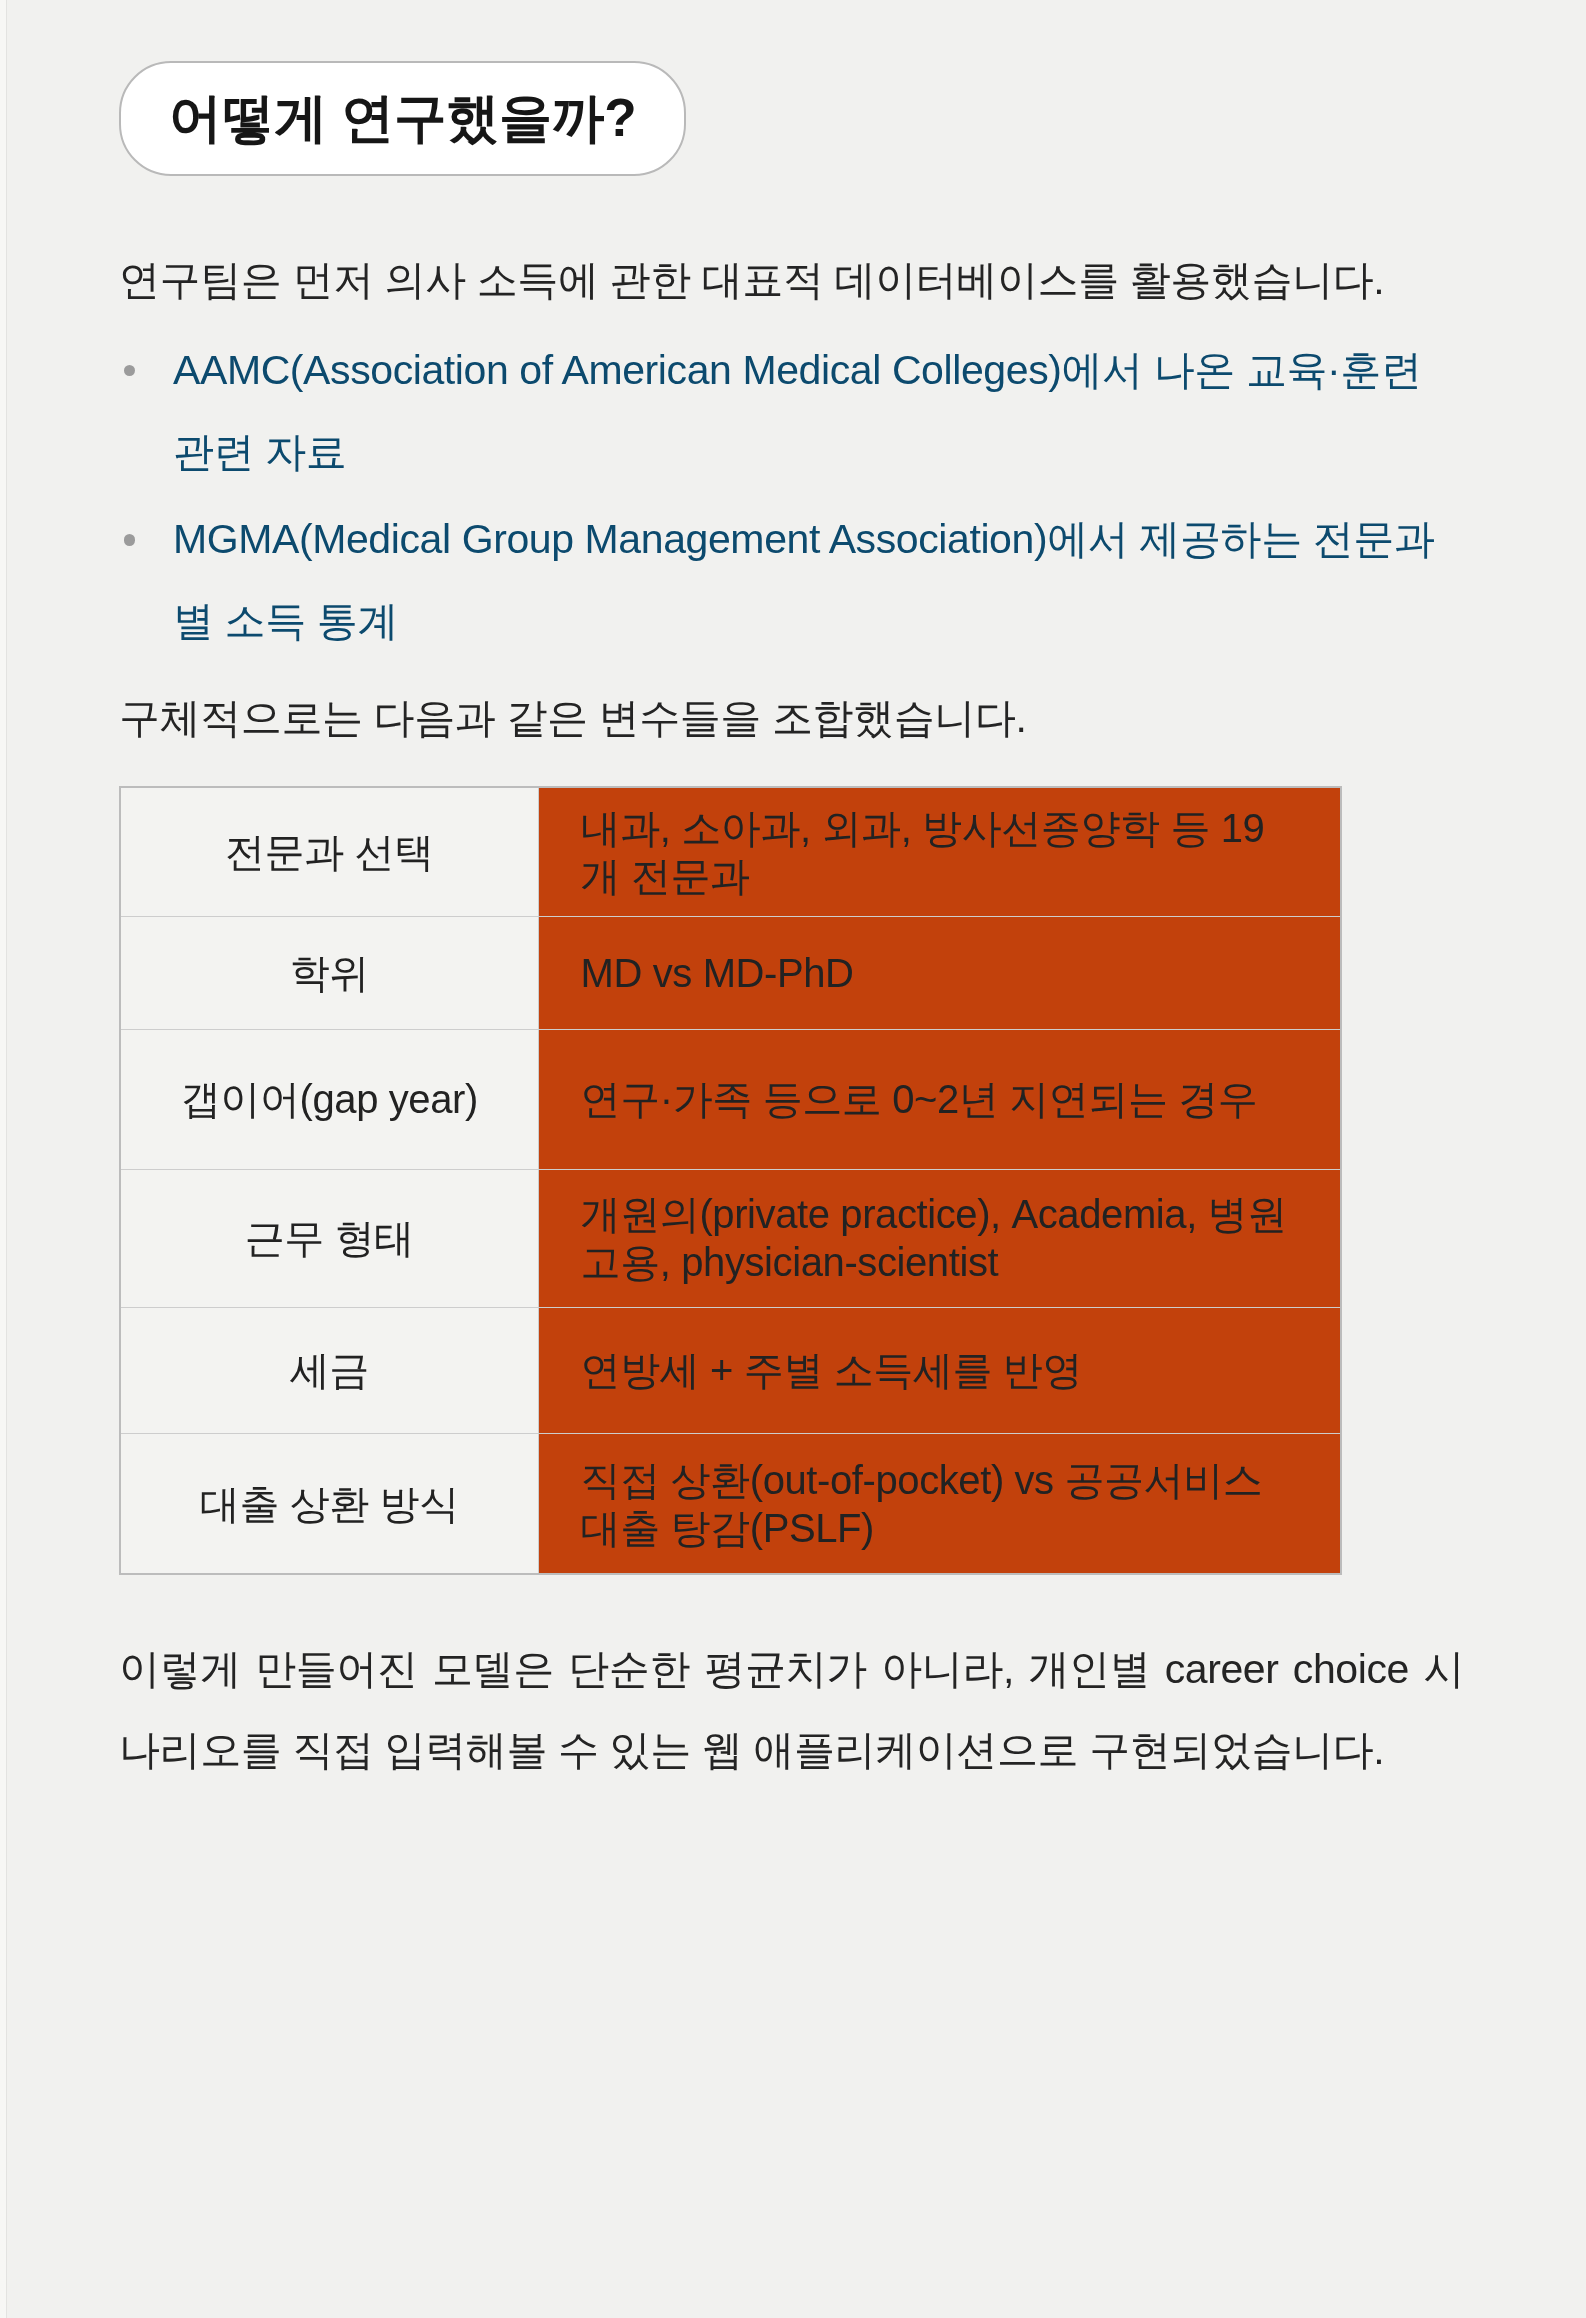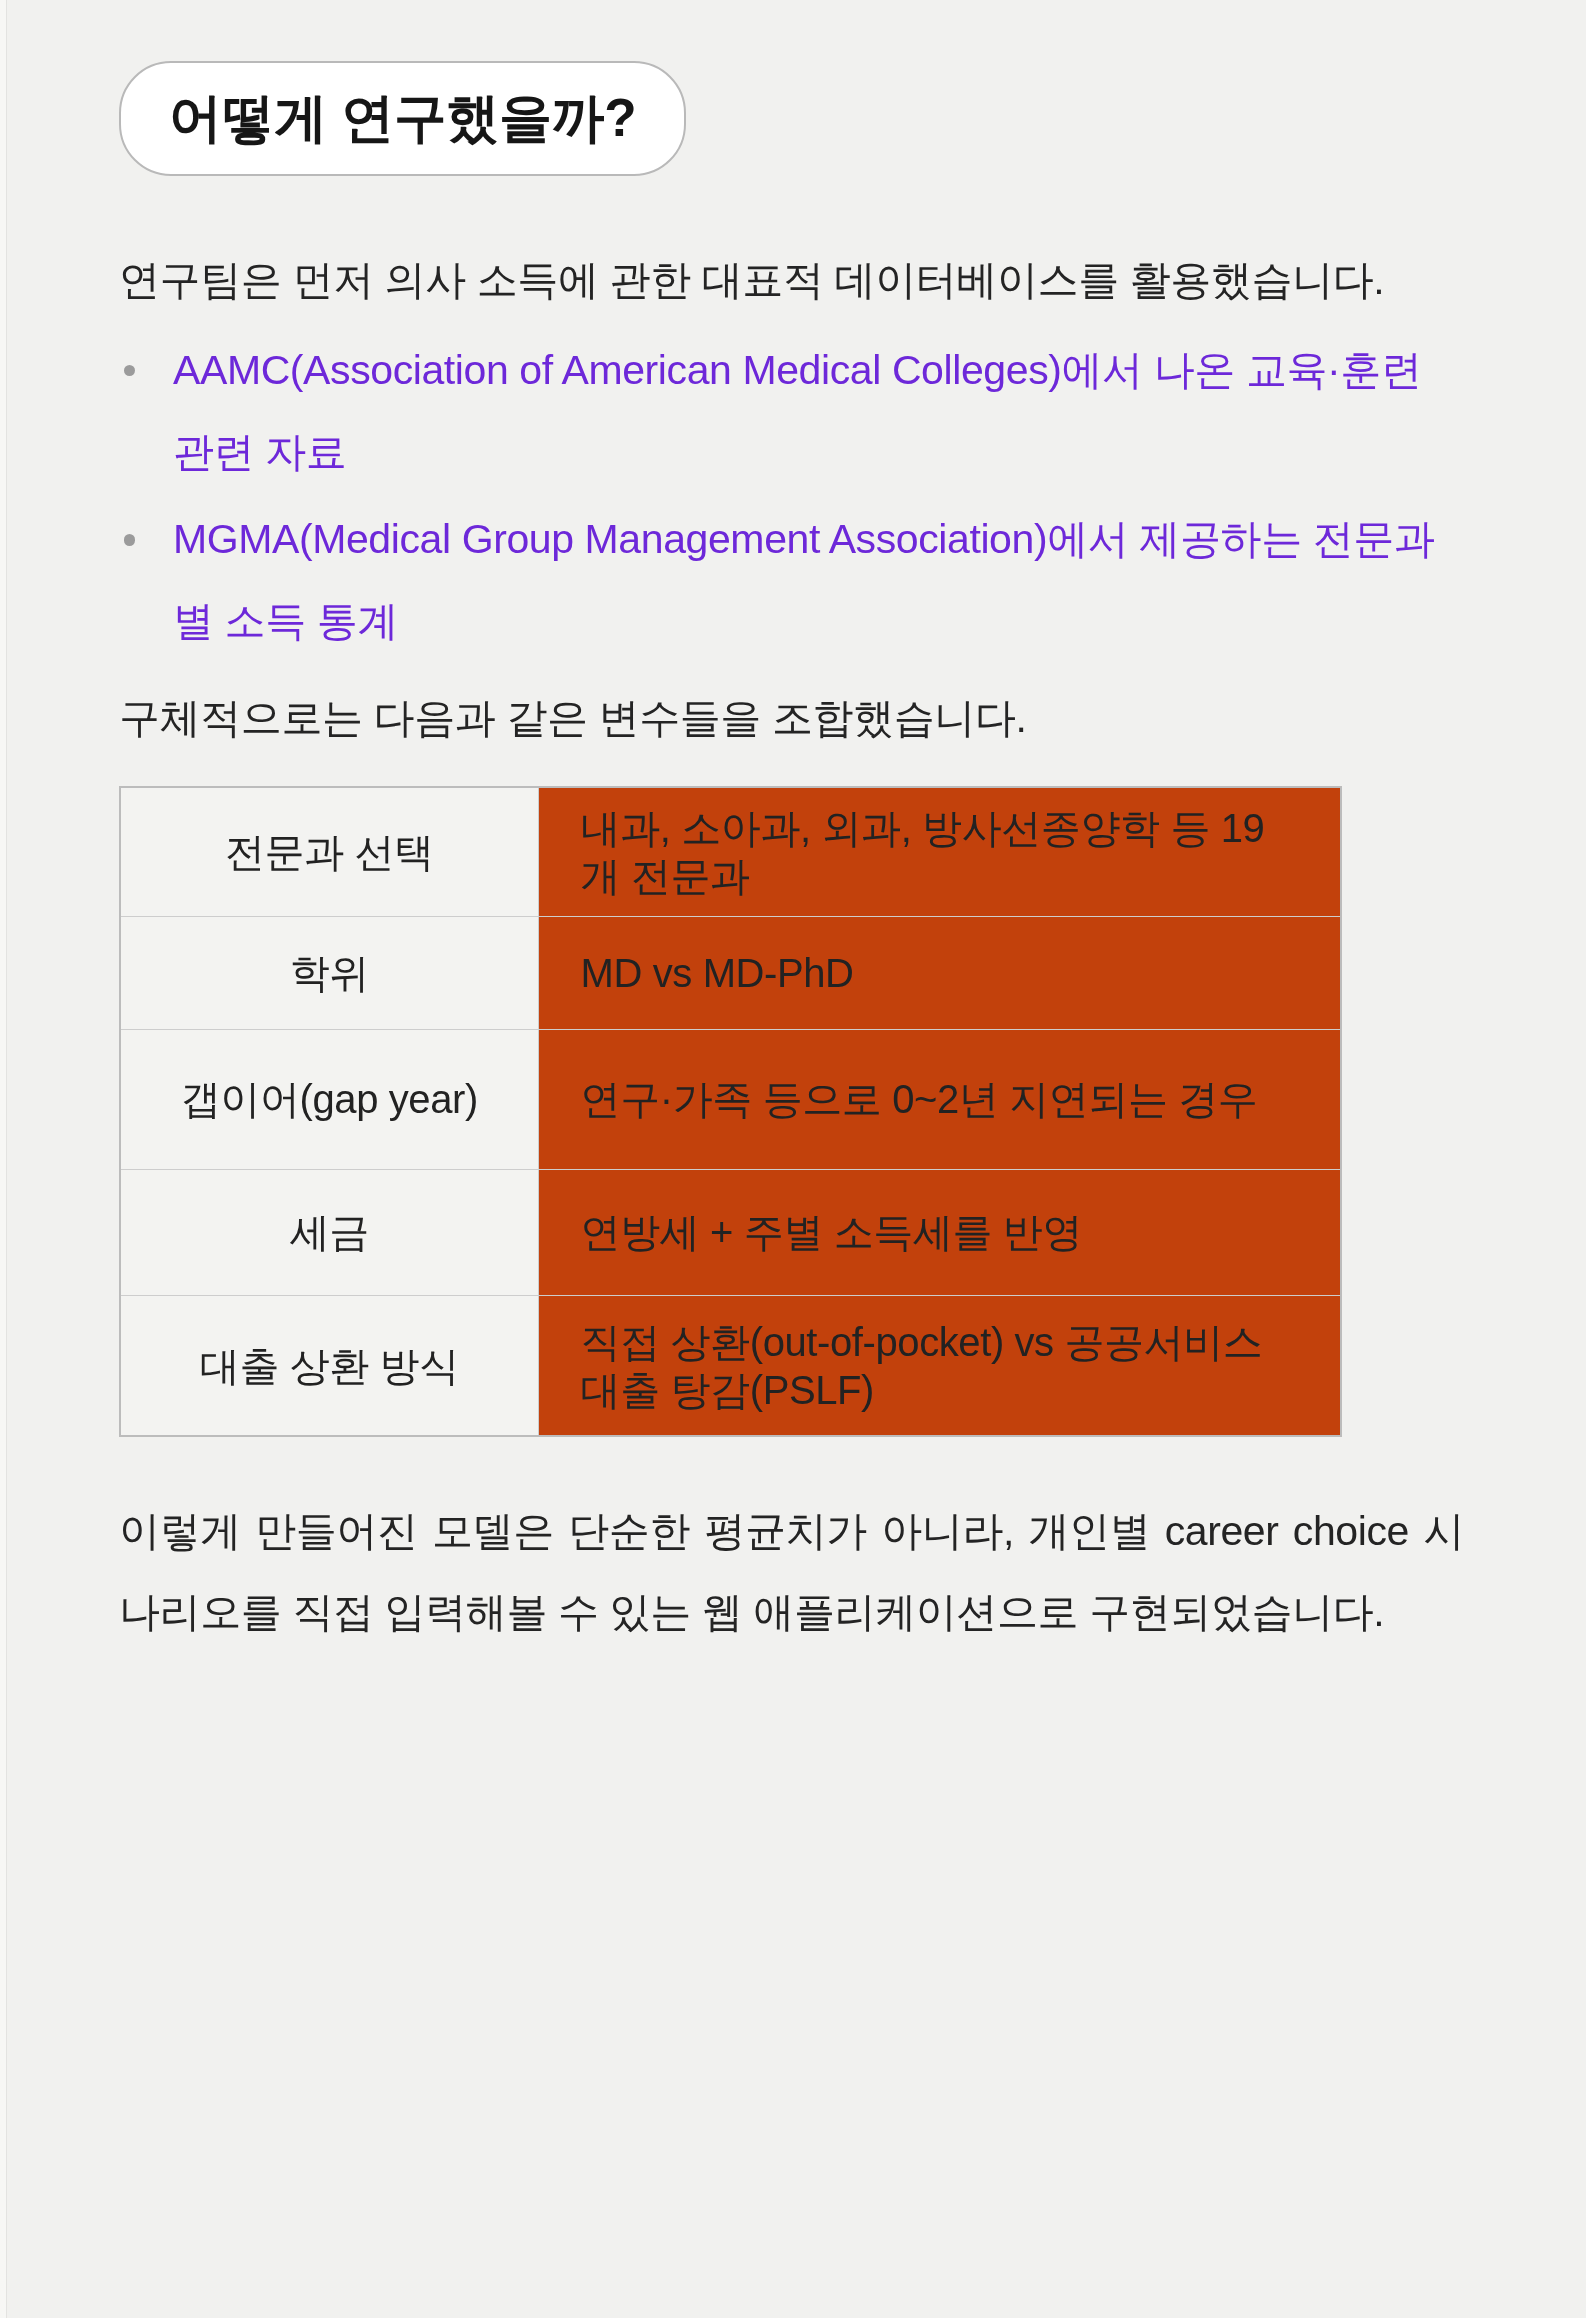--- a/index.html
+++ b/index.html
@@ -48,21 +48,21 @@
     list-style: none;
     margin: 7.2px 0 0 0;
     padding: 0;
   }
   .bullets li {
     position: relative;
     padding-left: 54px;
     font-size: 41px;
     line-height: 82px;
     letter-spacing: -0.4px;
-    color: #6d28d9;
+    color: #0c4a6e;
   }
   .bullets li + li { margin-top: 5.4px; }
   .bullet-dot {
     position: absolute;
     left: 4.5px;
     top: 36px;
     width: 11.6px;
     height: 11.6px;
     border-radius: 50%;
     background: #9b9b9b;
@@ -141,20 +141,24 @@
         <td class="value">내과, 소아과, 외과, 방사선종양학 등 19개 전문과</td>
       </tr>
       <tr class="r1">
         <th class="label">학위</th>
         <td class="value">MD vs MD-PhD</td>
       </tr>
       <tr class="r2">
         <th class="label">갭이어(gap year)</th>
         <td class="value">연구·가족 등으로 0~2년 지연되는 경우</td>
       </tr>
+      <tr class="r3">
+        <th class="label">근무 형태</th>
+        <td class="value">개원의(private practice), Academia, 병원 고용, physician-scientist</td>
+      </tr>
       <tr class="r4">
         <th class="label">세금</th>
         <td class="value">연방세 + 주별 소득세를 반영</td>
       </tr>
       <tr class="r5">
         <th class="label">대출 상환 방식</th>
         <td class="value">직접 상환(out-of-pocket) vs 공공서비스 대출 탕감(PSLF)</td>
       </tr>
     </tbody>
   </table>

